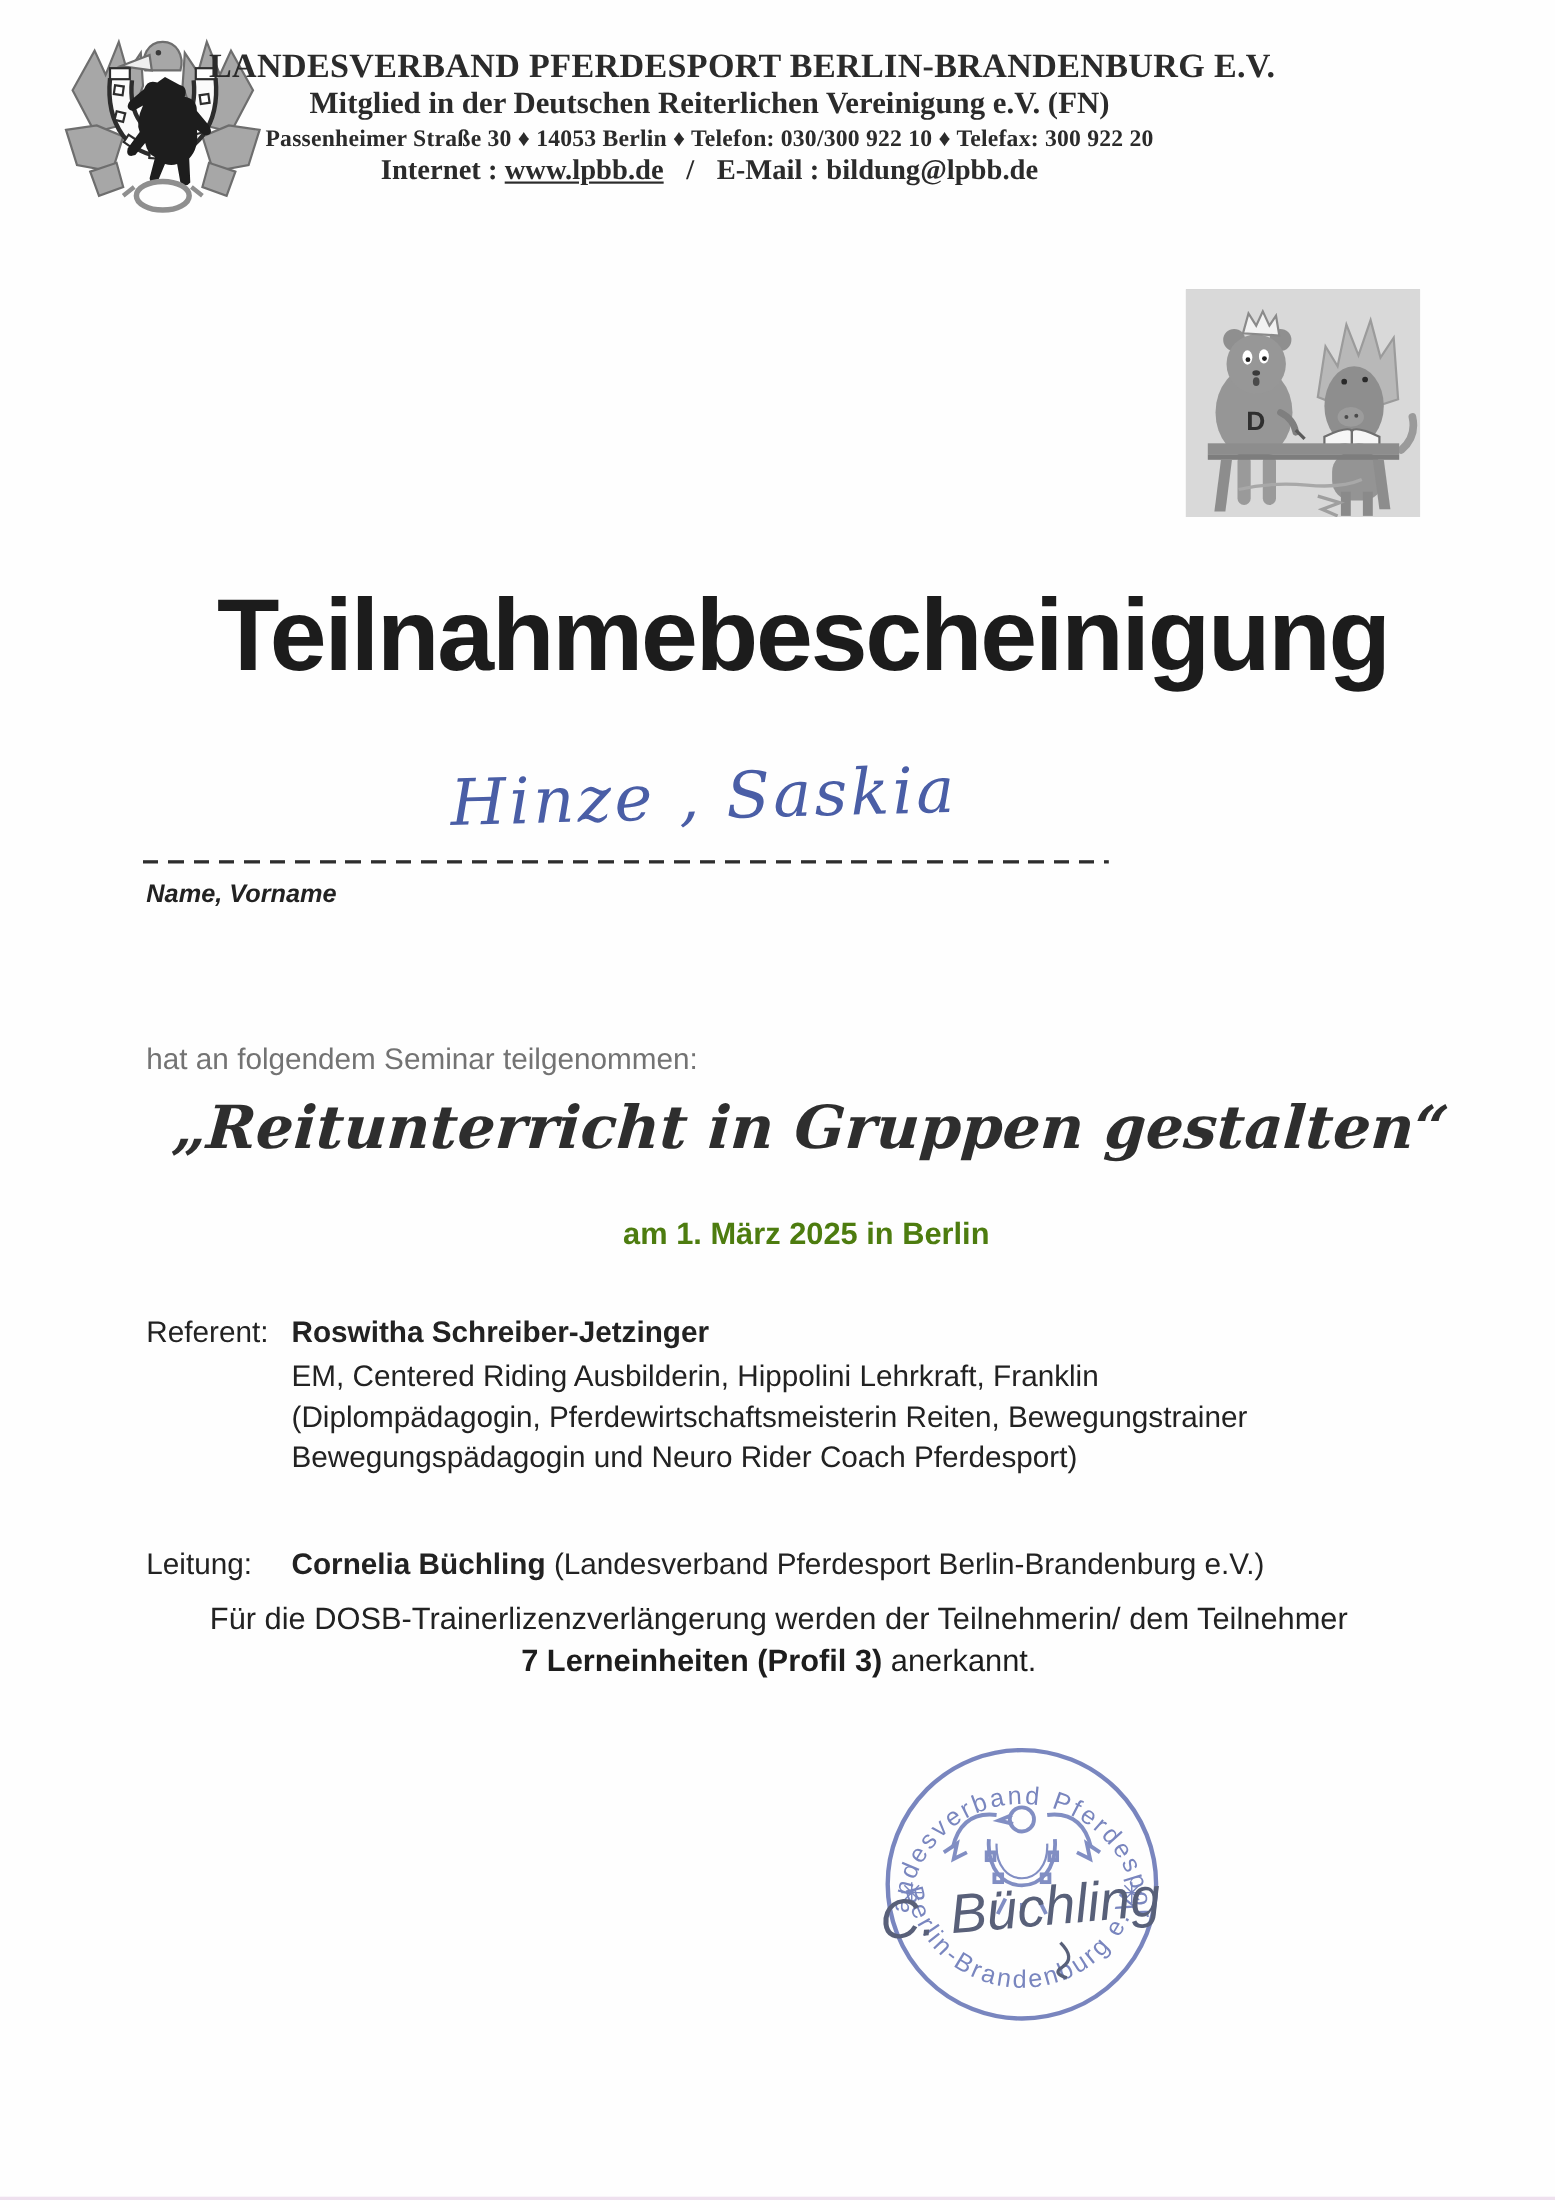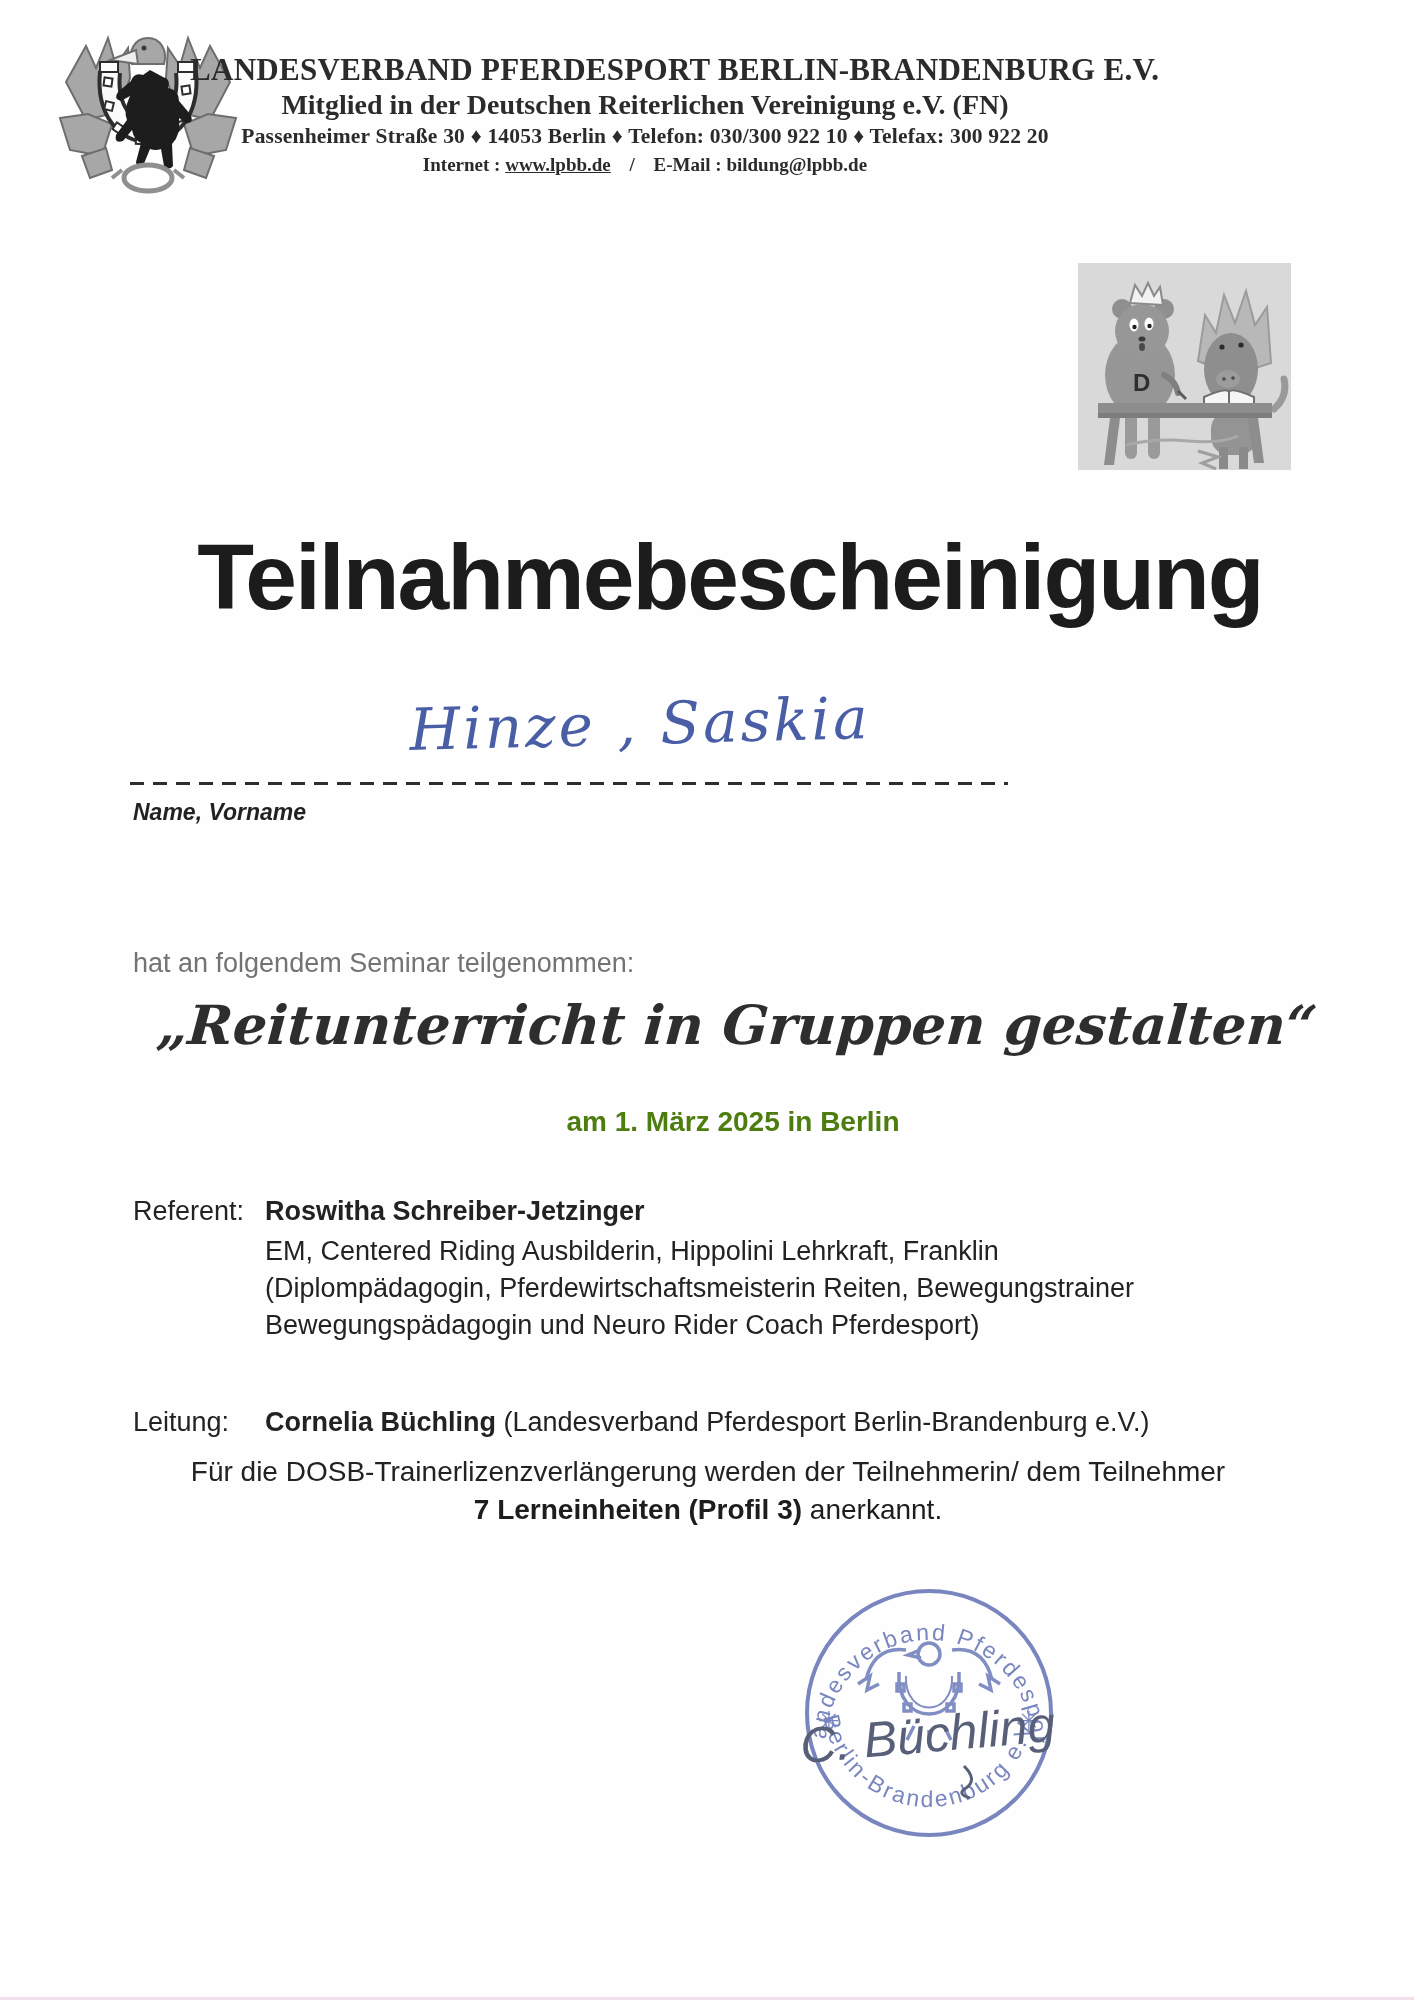--- a/index.html
+++ b/index.html
@@ -6,25 +6,25 @@
   .page{
     position:relative;width:1414px;height:2000px;overflow:hidden;
     background:#fefefe;color:#1f1f1f;
     font-family:"Liberation Sans",sans-serif;
   }
   .abs{position:absolute;}
 
   
   .logo{left:52px;top:20px;width:192px;height:176px;}
   .header-block{left:190px;top:42px;width:910px;text-align:center;
-    font-family:"Liberation Serif",serif;color:#2b2b2b;margin-top:10px;}
+    font-family:"Liberation Serif",serif;color:#2b2b2b;}
   .org-name{font-size:31px;font-weight:bold;letter-spacing:.3px;line-height:36px;white-space:nowrap;}
   .membership{font-size:28px;font-weight:bold;line-height:33px;}
   .address-line{font-size:21.5px;font-weight:bold;line-height:30px;letter-spacing:.2px;}
-  .internet-line{font-size:19px;font-weight:bold;line-height:28px;}
+  .internet-line{font-size:26px;font-weight:bold;line-height:28px;}
   .internet-line .uline{text-decoration:underline;}
   .internet-line .sep{padding:0 14px;font-weight:bold;}
 
   
   .cartoon{left:1078px;top:263px;width:213px;height:207px;background:#d9d9d9;
     box-shadow:0 0 0 1px #cfcfcf inset;}
 
   
   .doc-title{left:46px;top:524px;width:1368px;text-align:center;
     font-size:93px;font-weight:bold;letter-spacing:-2px;color:#1c1c1c;white-space:nowrap;}

